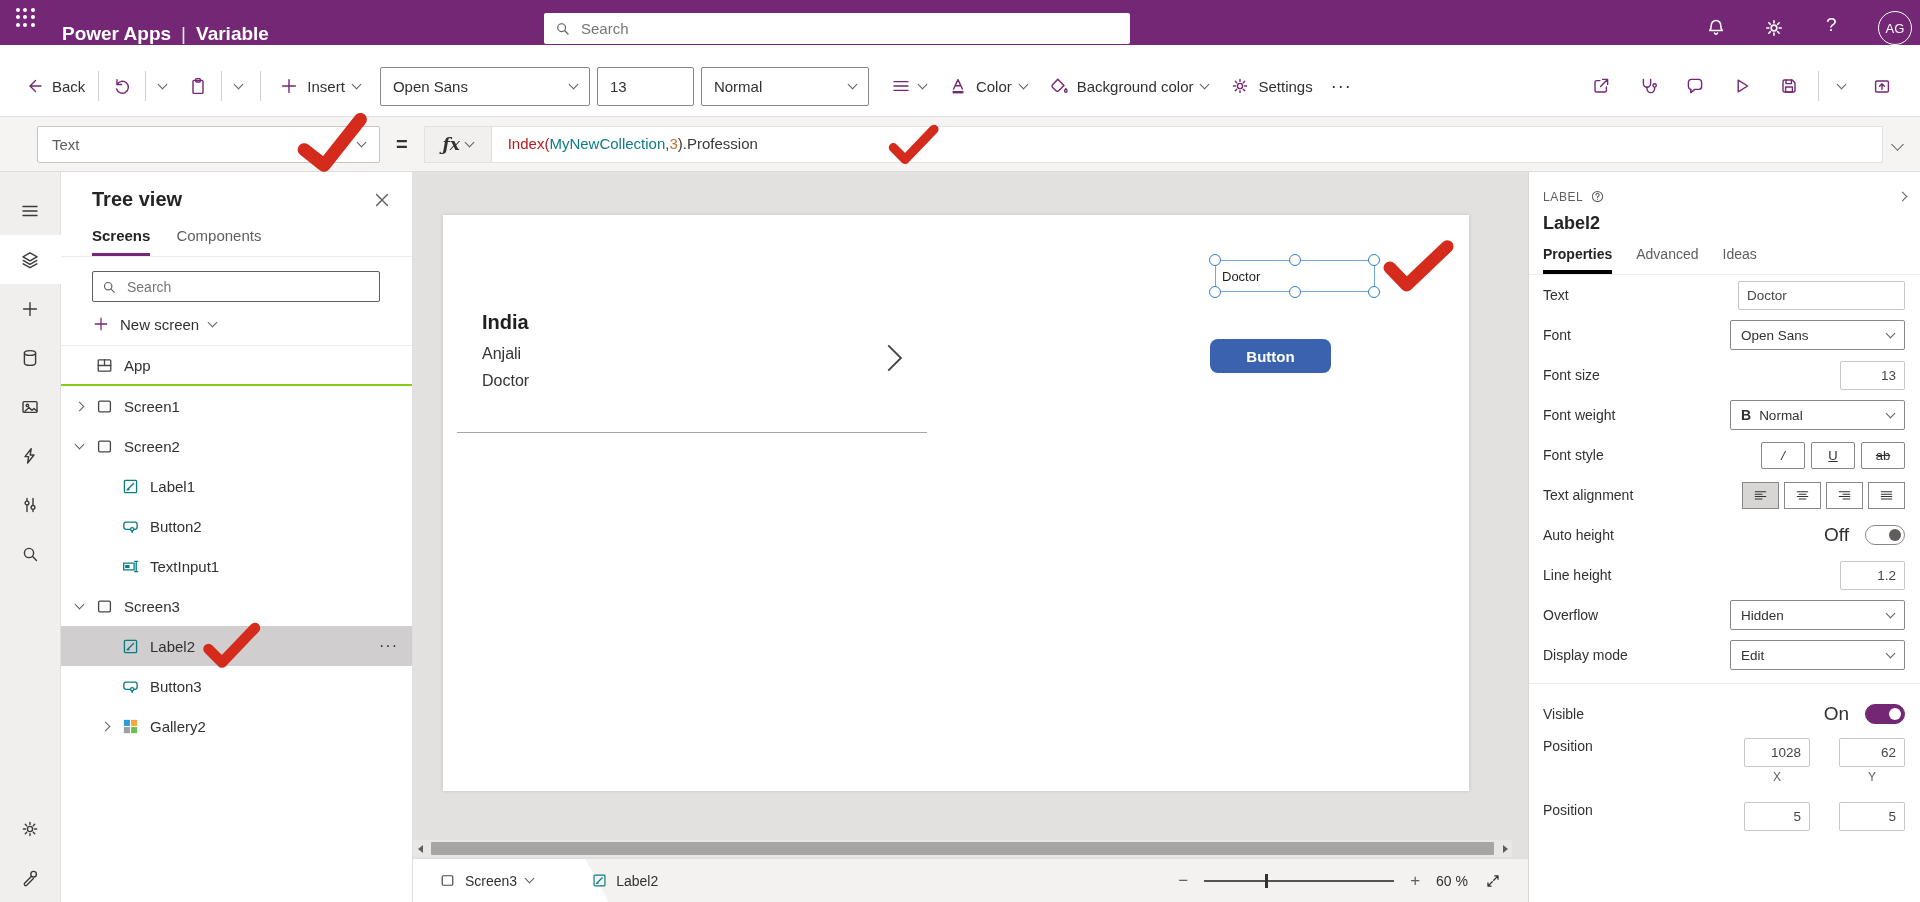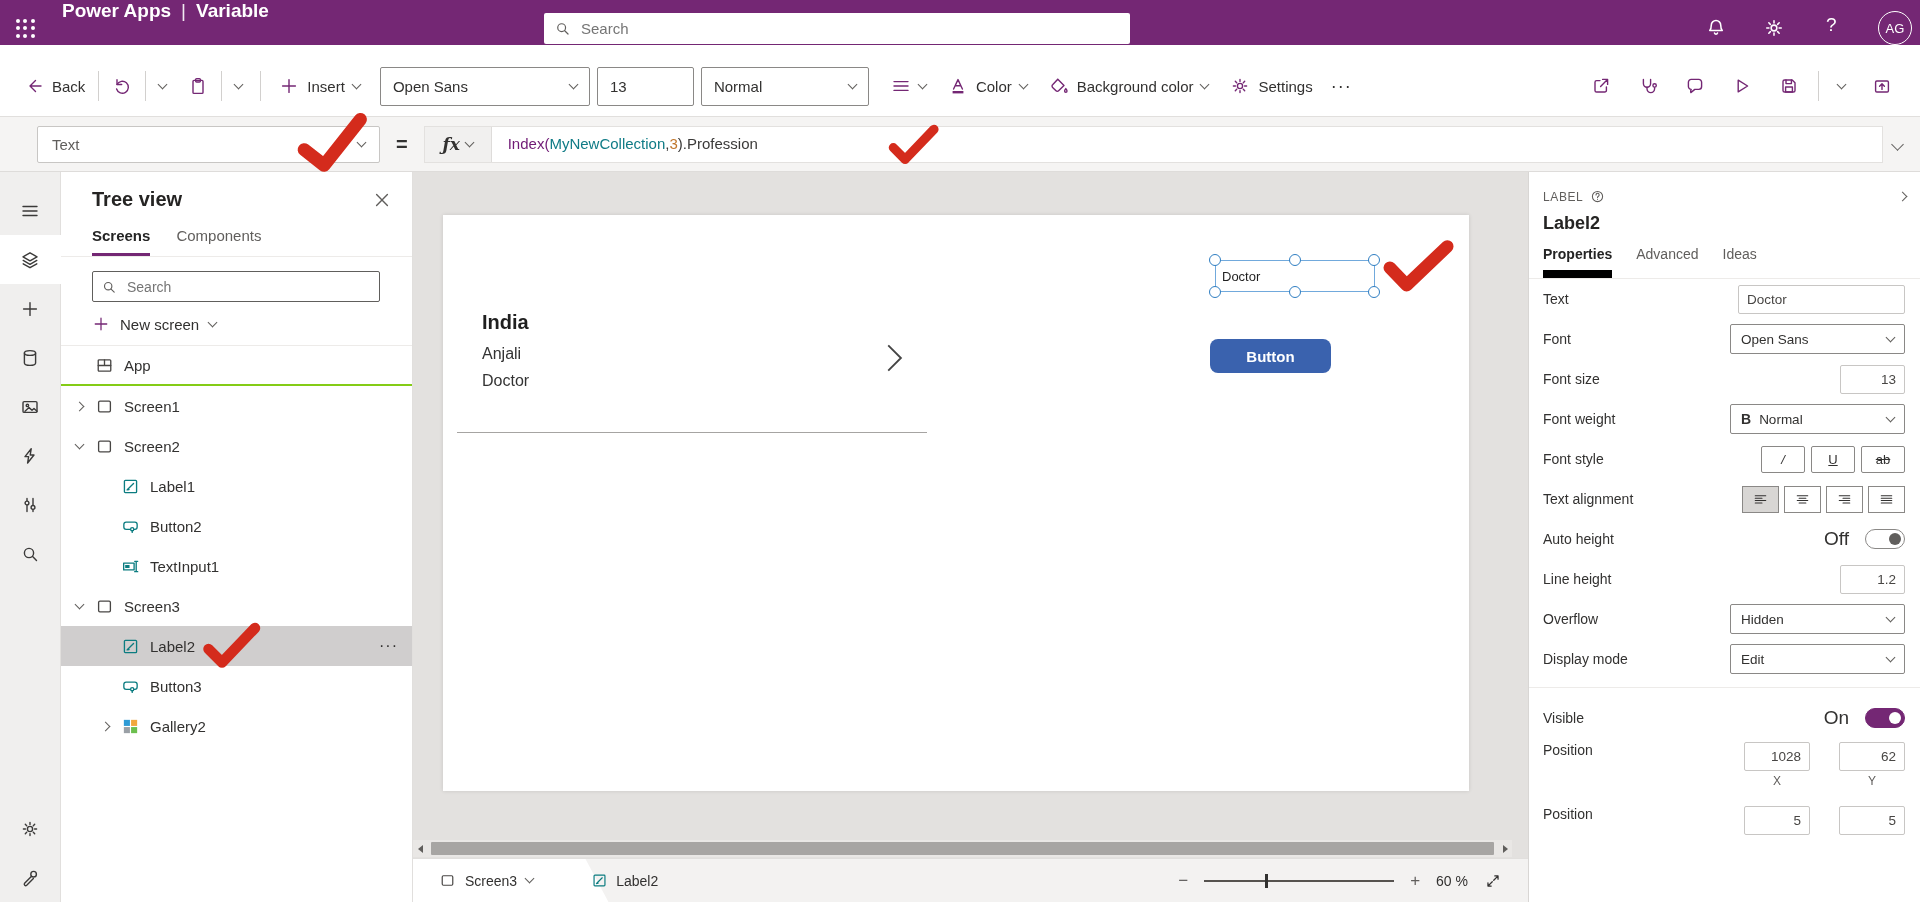--- a/index.html
+++ b/index.html
@@ -1,20 +1,20 @@
 <!DOCTYPE html>
 <html><head>
 <meta charset="utf-8">
 <style>
   html,body{margin:0;padding:0;background:#cfcfcf;}
   *{box-sizing:border-box;font-family:"Liberation Sans",sans-serif;}
   .app{position:relative;width:1920px;height:902px;background:#fff;overflow:hidden;}
 
   
-  .header{position:absolute;left:0;top:0;width:1920px;height:45px;background:#742774;display:flex;align-items:flex-start;color:#fff;}
+  .header{position:absolute;left:0;top:0;width:1920px;height:45px;background:#742774;display:flex;align-items:flex-end;color:#fff;}
   .waffle{width:50px;height:56px;display:flex;align-items:center;justify-content:center;cursor:pointer;}
   .waffle .dots{display:grid;grid-template-columns:repeat(3,4px);grid-gap:3.5px;}
   .waffle .dots i{width:4px;height:4px;border-radius:50%;background:#fff;}
   .htitle{font-size:19px;font-weight:bold;margin-left:12px;white-space:nowrap;}
   .htitle .sep{font-weight:400;opacity:.9;padding:0 10px;}
   .hsearch{position:absolute;left:544px;top:13px;width:586px;height:31px;background:#fff;border-radius:2px;display:flex;align-items:center;padding:0 10px;color:#605e5c;}
   .hsearch input{border:none;outline:none;flex:1;font-size:15px;color:#323130;background:transparent;margin-left:8px;}
   .henv{position:absolute;left:1410px;top:8px;display:flex;align-items:center;color:#fff;}
   .henv .gl{width:24px;height:24px;margin-right:10px;margin-top:10px;}
   .henv .t1{font-size:12px;opacity:.9;}
@@ -36,21 +36,21 @@
   .ellip{font-size:18px;letter-spacing:1px;color:#323130;cursor:pointer;}
 
   
   .fbar{position:absolute;left:0;top:117px;width:1920px;height:55px;background:#f5f4f3;border-bottom:1px solid #dedcda;display:flex;align-items:center;}
   .fprop{margin-left:37px;width:343px;height:37px;background:#fff;border:1px solid #c8c6c4;border-radius:2px;display:flex;align-items:center;justify-content:space-between;padding:0 14px;color:#605e5c;font-size:15px;cursor:pointer;}
   .feq{font-size:20px;font-weight:bold;color:#323130;padding:0 16px;}
   .ffield{flex:1;height:37px;background:#fff;border:1px solid #e3e1df;display:flex;align-items:center;}
   .ffx{width:67px;height:100%;background:#f1f0ef;border-right:1px solid #dedcda;display:flex;align-items:center;justify-content:center;gap:6px;color:#323130;cursor:pointer;}
   .ffx b{font-style:italic;font-family:"DejaVu Serif",serif;font-size:17px;font-weight:600;}
   .fcode{font-family:"DejaVu Sans Mono","Liberation Mono",monospace;font-size:15px;padding-left:16px;white-space:pre;}
-  .tk-blue{color:#701a75;} .tk-teal{color:#0f7b86;} .tk-orange{color:#c0762b;} .tk-dark{color:#3b3a39;}
+  .tk-blue{color:#b91c1c;} .tk-teal{color:#0f7b86;} .tk-orange{color:#c0762b;} .tk-dark{color:#3b3a39;}
   .fexp{margin:0 18px 0 10px;cursor:pointer;}
   .fexp .chv{width:9px;height:9px;border-width:1.8px;}
 
   
   .rail{position:absolute;left:0;top:172px;width:61px;height:730px;background:#f0efee;border-right:1px solid #e1dfdd;display:flex;flex-direction:column;align-items:center;padding-top:14px;}
   .rit{width:61px;height:49px;display:flex;align-items:center;justify-content:center;color:#484644;cursor:pointer;}
   .rit .pic{color:#3b3a39;}
   .rit.active{background:#fff;}
   .rail .spacer{flex:1;}
 
@@ -107,21 +107,21 @@
   .zexp{width:18px;height:18px;color:#323130;cursor:pointer;}
 
   
   .props{position:absolute;left:1528px;top:172px;width:392px;height:730px;background:#fff;border-left:1px solid #d8d6d4;overflow:hidden;}
   .phead{display:flex;align-items:center;padding:17px 14px 0 14px;color:#605e5c;font-size:12px;letter-spacing:.6px;}
   .phelp{width:15px;height:15px;margin-left:7px;color:#605e5c;}
   .pcollapse{margin-left:auto;cursor:pointer;}
   .pname{padding:9px 14px 0 14px;font-size:18px;font-weight:600;color:#252423;}
   .ptabs{display:flex;gap:24px;padding:12px 0 0 14px;border-bottom:1px solid #edebe9;font-size:14px;color:#605e5c;}
   .ptab{padding-bottom:8px;cursor:pointer;}
-  .ptab.on{color:#242424;font-weight:600;border-bottom:8px solid #000000;}
+  .ptab.on{color:#242424;font-weight:600;border-bottom:4px solid #000000;}
   .prow{height:40px;display:flex;align-items:center;padding:0 15px 0 14px;}
   .prow.dual{height:64px;align-items:flex-start;padding-top:4px;}
   .plab{font-size:14px;color:#323130;}
   .pctl{margin-left:auto;display:flex;align-items:center;gap:6px;}
   .prow.dual .pctl{gap:29px;}
   .pinput{border:1px solid #c8c6c4;border-radius:2px;height:29px;display:flex;align-items:center;padding:0 8px;font-size:13.5px;color:#484644;background:#fff;cursor:text;}
   .w167{width:167px;} .w65{width:65px;justify-content:flex-end;} .w66{width:66px;justify-content:flex-end;}
   .pselect{width:175px;height:30px;border:1px solid #8a8886;border-radius:2px;display:flex;align-items:center;padding:0 10px;font-size:13.5px;color:#323130;cursor:pointer;background:#fff;}
   .pselect span{flex:1;}
   .bprefix{font-weight:bold;margin-right:8px;font-size:14px;}

